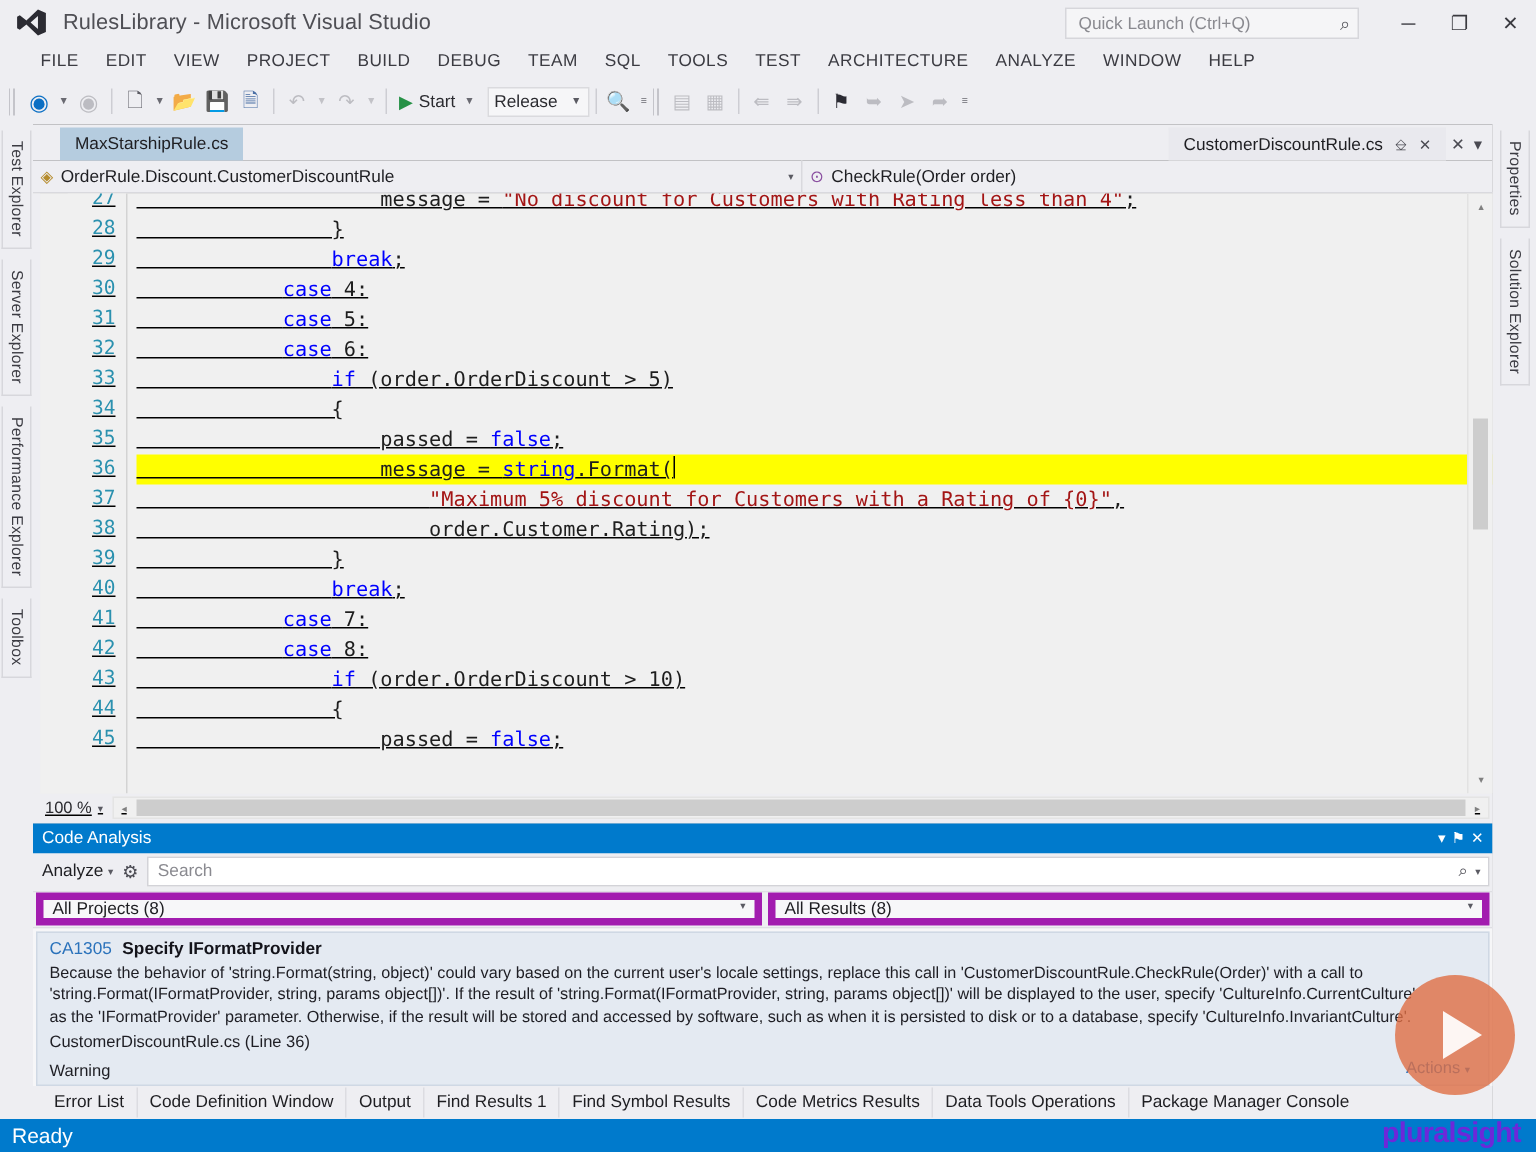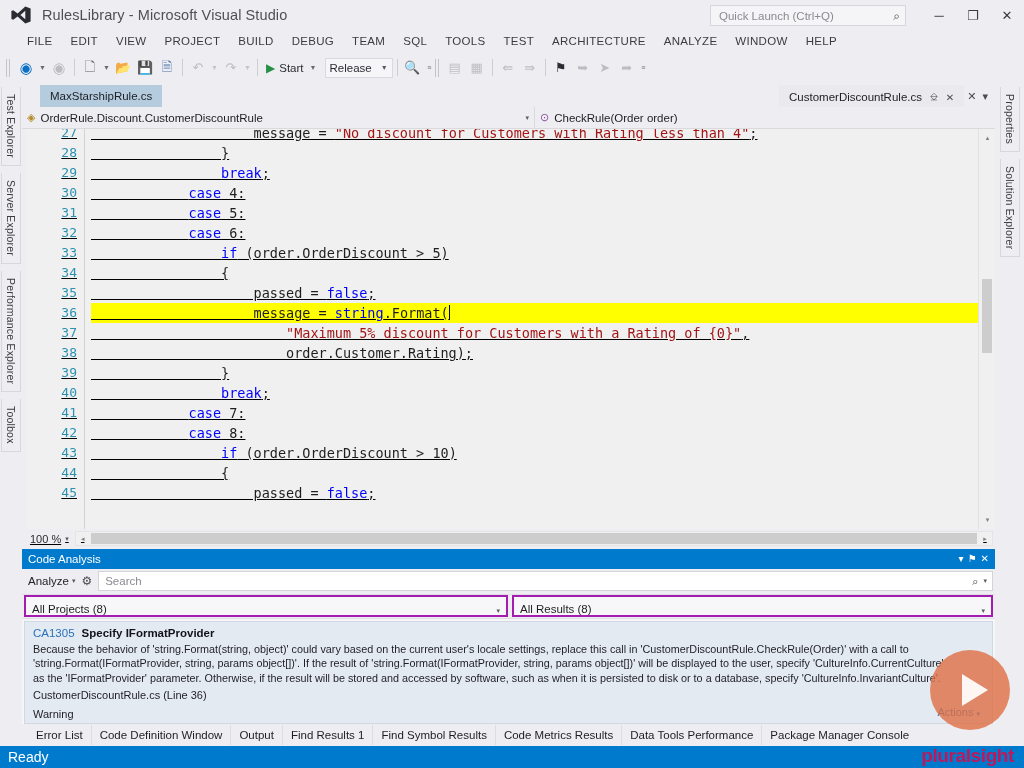--- a/index.html
+++ b/index.html
@@ -286,24 +286,24 @@
     font-size: 11.5px; color: #8a8a90; padding-left: 6px;
     margin-right: 2px;
   }
   .ca-search .s-icon { margin-left: auto; margin-right: 5px; color: #4a4a52; font-size: 11px; }
   .ca-search .s-arrow { margin-right: 5px; font-size: 7px; color: #5a5a62; }
   .ca-filters {
     height: 24px; display: flex; align-items: center;
     background: #eeeef2; border-bottom: 1px solid #dedee3;
   }
   .ca-filter {
-    height: 22px; display: flex; align-items: flex-end;
+    height: 22px; display: flex; align-items: flex-start;
     font-size: 11.5px; color: #1e1e22;
     padding: 0 6px; background: #f7f7f9;
-    border: 2px solid #a21caf;
+    border: 5px solid #a21caf;
   }
   .ca-filter.f1 { width: 484px; flex: 0 0 484px; margin-left: 2px; }
   .ca-filter.f2 { flex: 1 1 auto; margin-left: 4px; margin-right: 2px; }
   .ca-filter .arrow { margin-left: auto; font-size: 7px; color: #5a5a62; }
 
   .ca-list {
     flex: 1 1 auto;
     background: #f6f6f8;
     padding: 2px 2px 0 2px;
     min-height: 0;
@@ -362,21 +362,21 @@
   }
   .ps-overlay .tri {
     width: 0; height: 0;
     border-left: 26px solid rgba(255,255,255,0.92);
     border-top: 16px solid transparent;
     border-bottom: 16px solid transparent;
     margin-left: 9px;
   }
   .ps-logo {
     position: absolute; right: 10px; bottom: 1px;
-    font-size: 19px; color: #be185d; font-weight: bold;
+    font-size: 19px; color: #6d28d9; font-weight: bold;
     letter-spacing: -0.4px; pointer-events: none;
   }
 </style>
 </head>
 <body>
 
 <div id="app">
 
   <div class="titlebar">
     <div class="vs-logo">
@@ -586,21 +586,21 @@
         </div>
       </div>
 
       <div class="bottom-tabs">
         <div class="btab">Error List</div>
         <div class="btab">Code Definition Window</div>
         <div class="btab">Output</div>
         <div class="btab">Find Results 1</div>
         <div class="btab">Find Symbol Results</div>
         <div class="btab">Code Metrics Results</div>
-        <div class="btab">Data Tools Performance</div>
+        <div class="btab">Data Tools Operations</div>
         <div class="btab" style="border-right:none;">Package Manager Console</div>
       </div>
     </div>
 
     <div class="railR">
       <div class="rail-tab">Properties</div>
       <div class="rail-tab">Solution Explorer</div>
     </div>
   </div>
 

